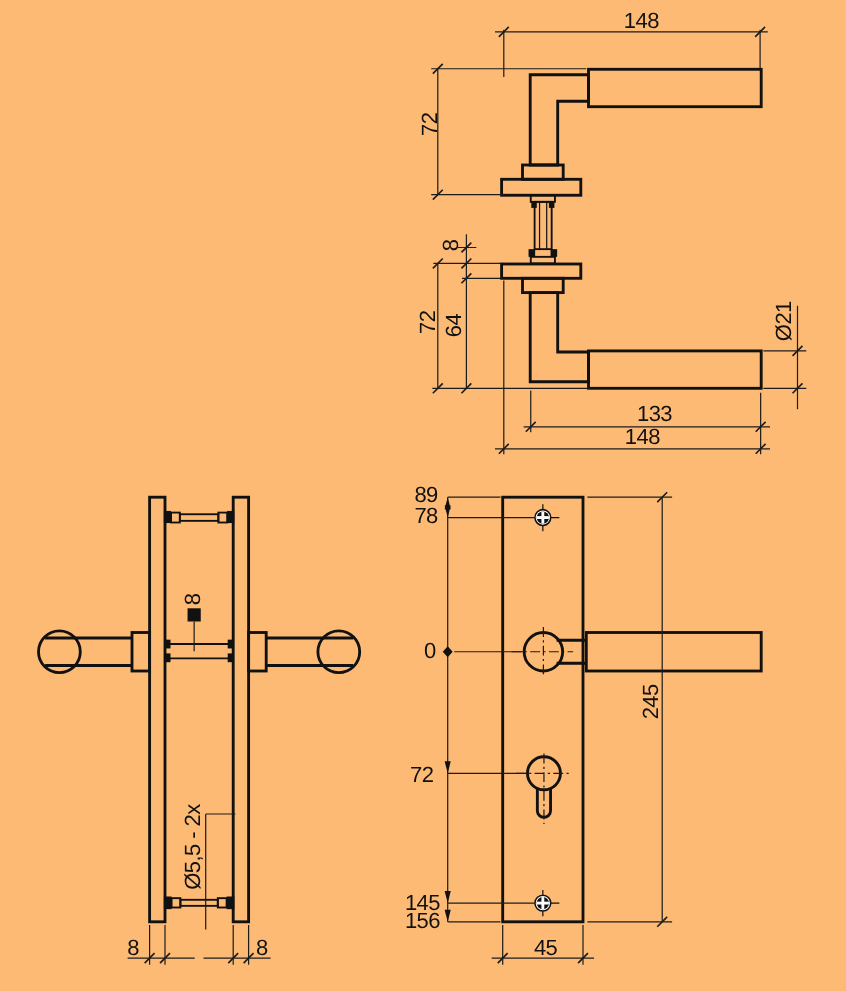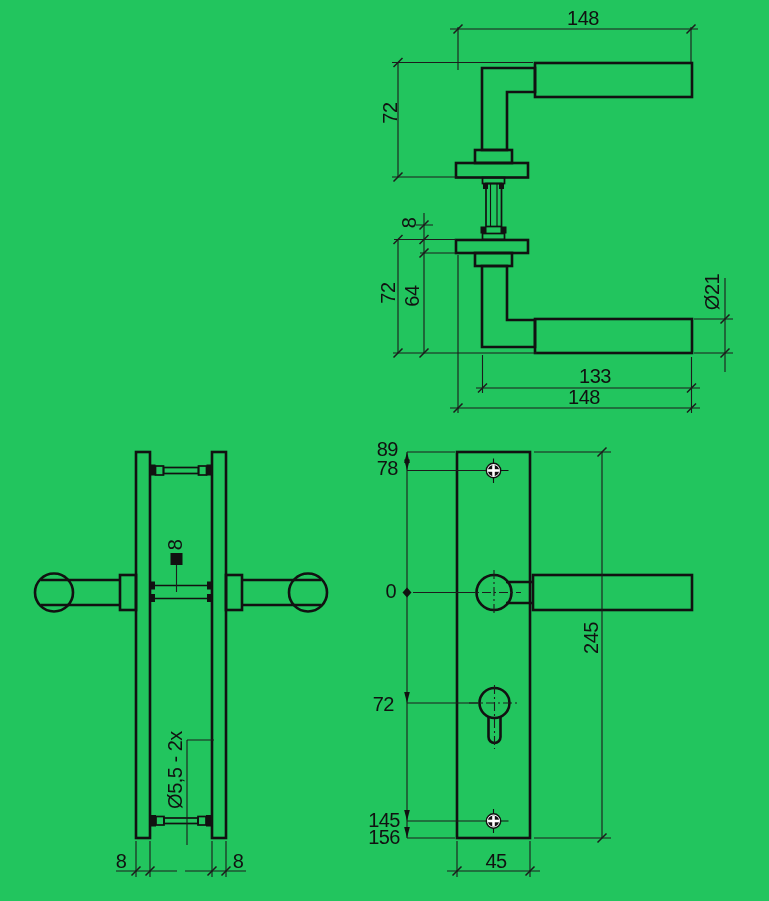--- a/index.html
+++ b/index.html
@@ -1,16 +1,16 @@
 <!DOCTYPE html>
 <html><head>
 <meta charset="utf-8">
 <style>
   html,body{margin:0;padding:0;background:#fff;}
-  #canvas{position:relative;width:769px;height:901px;background:#22c55e;overflow:hidden;
+  #canvas{position:relative;width:769px;height:901px;background:#fdba74;overflow:hidden;
           font-family:"Liberation Sans",sans-serif;}
   svg text{font-family:"Liberation Sans",sans-serif;font-size:20px;fill:#111;letter-spacing:-0.5px;}
   .ol{fill:none;stroke:#111;stroke-width:2.6;}          
   .om{fill:none;stroke:#111;stroke-width:1.7;}          
   .dl{fill:none;stroke:#1c1c1c;stroke-width:1.1;}       
   .tick{fill:none;stroke:#1c1c1c;stroke-width:1.5;}     
   .cl{fill:none;stroke:#1c1c1c;stroke-width:1.1;stroke-dasharray:9 3 2 3;} 
   .fl{fill:#111;stroke:none;}                           
   .thin{fill:none;stroke:#111;stroke-width:1.1;}
 </style>

